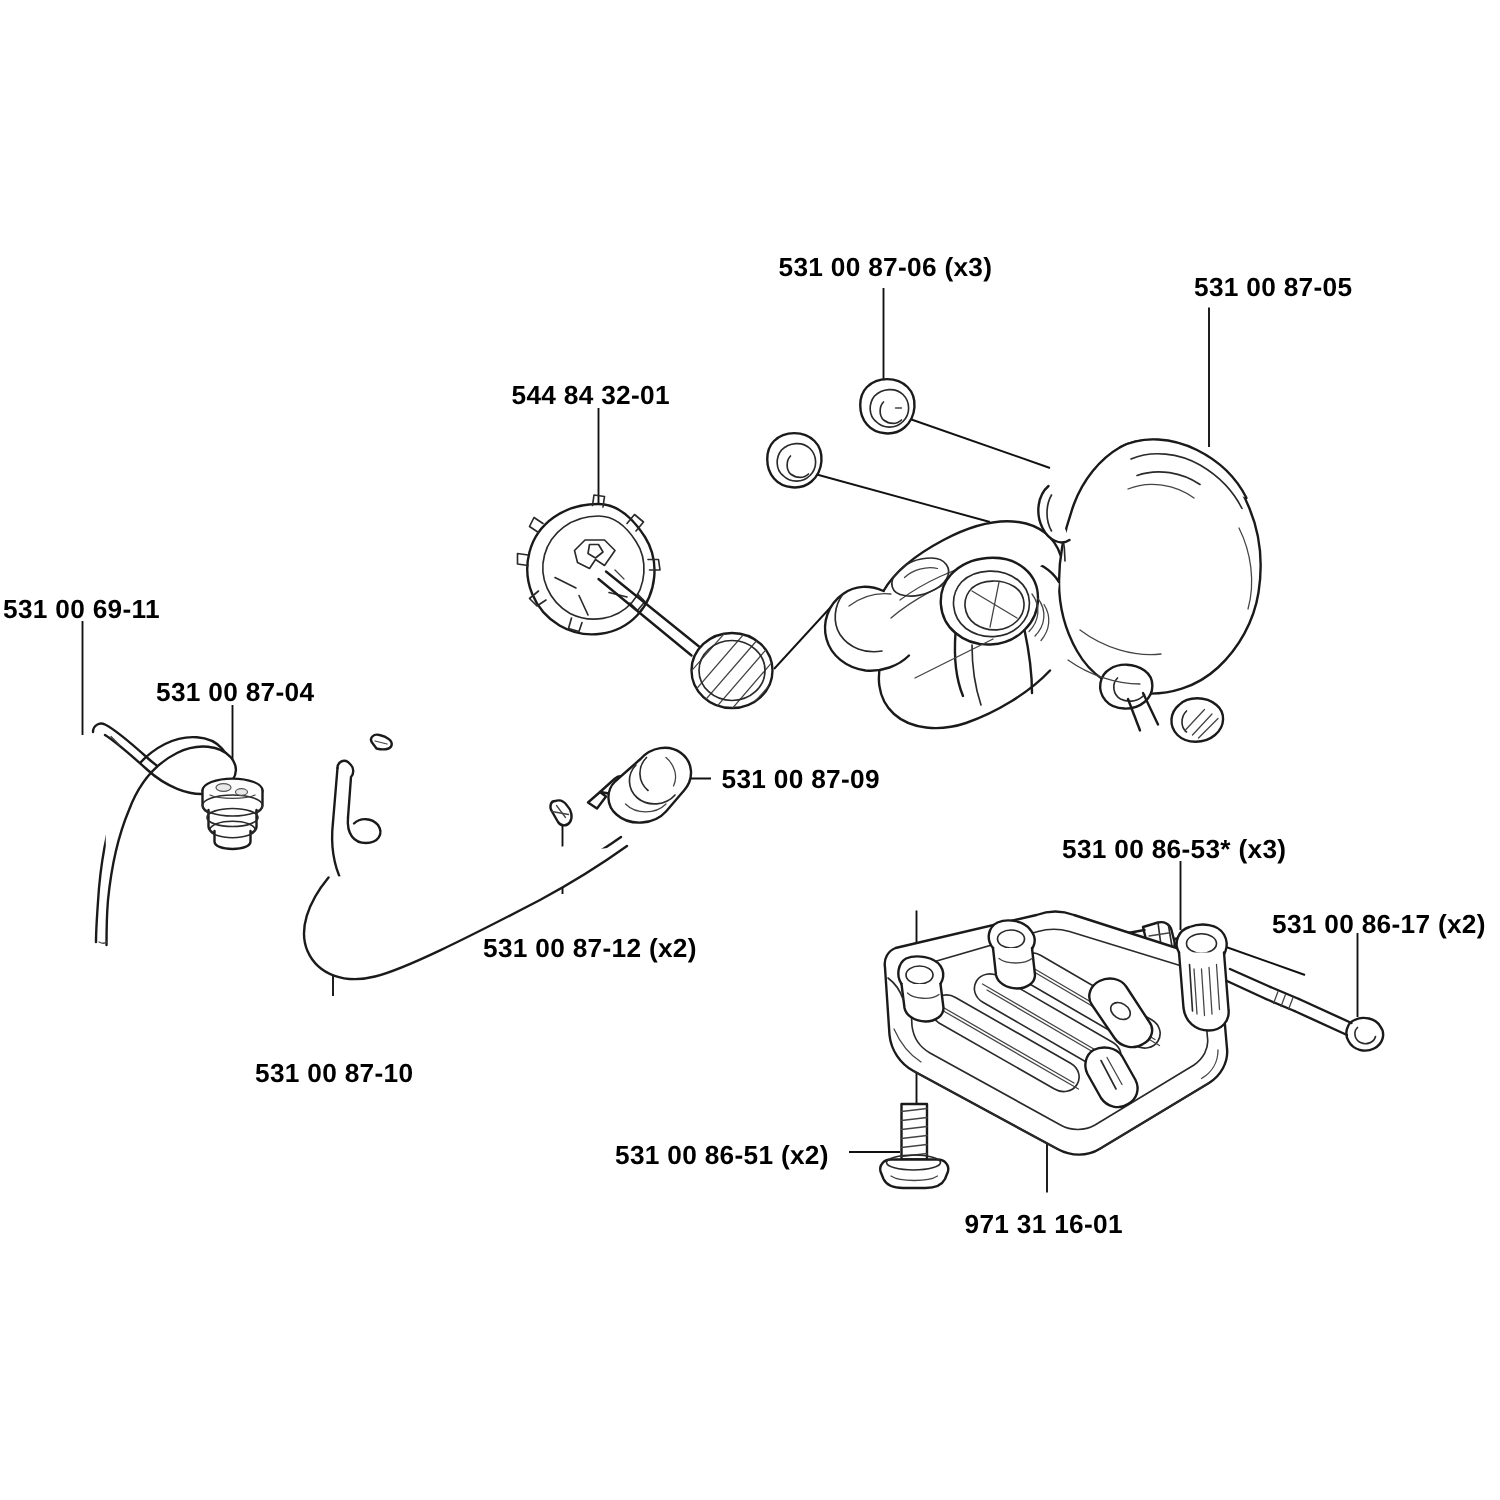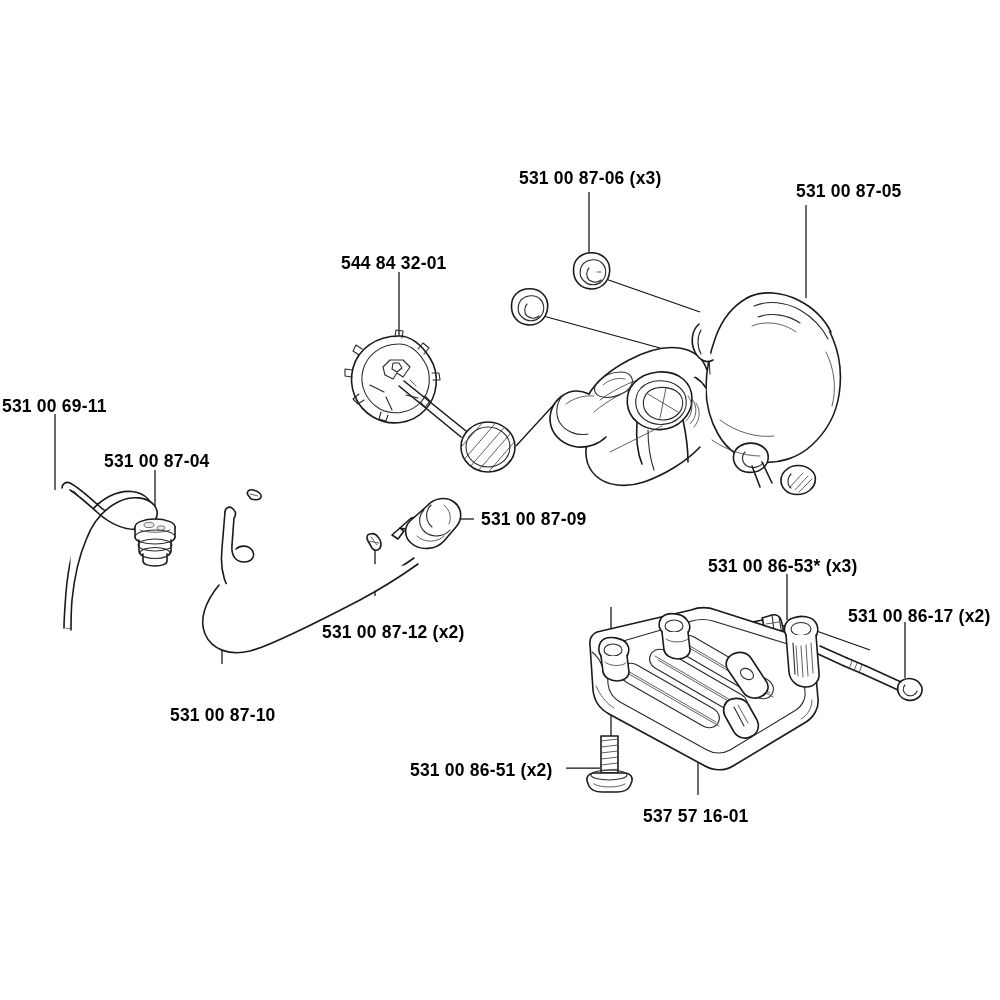--- a/index.html
+++ b/index.html
@@ -535,17 +535,17 @@
     <span class="num">531 00 86-17</span>
     <span class="qty">(x2)</span>
   </div>
 
   <div class="label" style="left:410px; top:762px;">
     <span class="num">531 00 86-51</span>
     <span class="qty">(x2)</span>
   </div>
 
   <div class="label" style="left:643px; top:808px;">
-    <span class="num">537 57 16-01</span>
+    <span class="num">971 31 16-01</span>
     <span class="qty"></span>
   </div>
 
 </div>
 
 </body></html>

